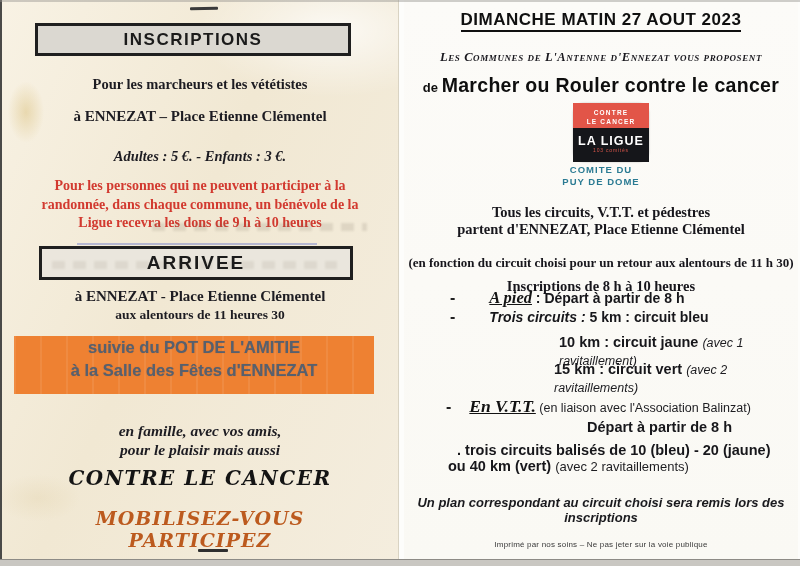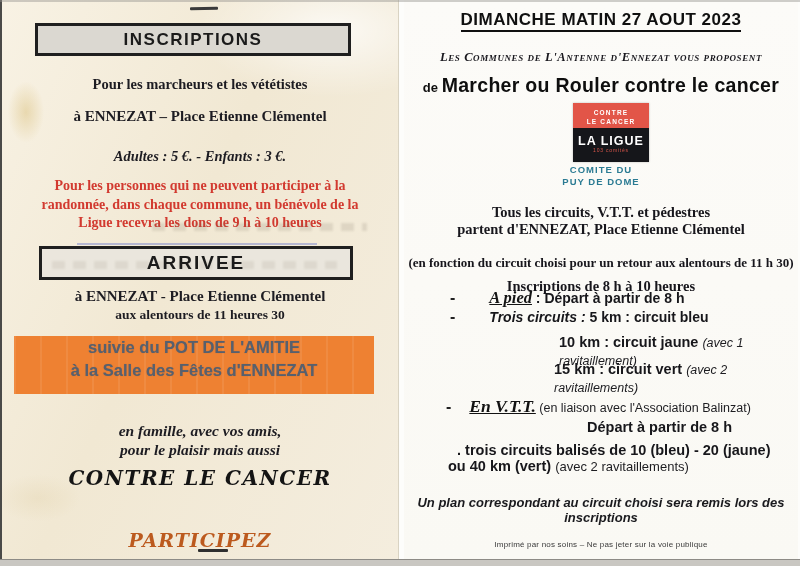--- a/index.html
+++ b/index.html
@@ -68,21 +68,21 @@
   .l-mob1{top:507px;}
   .l-mob2{top:529px;}
 
   
   .r-title{top:10px;font-family:"Liberation Sans",sans-serif;font-weight:bold;font-size:17px;color:#101010;letter-spacing:.5px;}
   .r-title span{border-bottom:2.5px solid #101010;padding-bottom:1px;}
   .r-subtitle{top:50px;font-style:italic;font-weight:bold;font-size:12.5px;font-variant:small-caps;letter-spacing:.6px;color:#19181e;}
   .r-heading{top:74px;font-family:"Liberation Sans",sans-serif;font-weight:bold;color:#0e0e0e;}
   .r-heading .de{font-size:13px;margin-top:24px;}
   .r-heading .main{font-size:19.5px;letter-spacing:.3px;}
-  .logo{position:absolute;left:169px;top:103px;width:76px;height:59px;box-shadow:0 0 2px rgba(0,0,0,.25);}
+  .logo{position:absolute;left:169px;top:103px;width:76px;height:59px;box-shadow:0 0 2px rgba(0,0,0,.25);border-radius:11px;}
   .logo-top{height:25px;background:#e25548;color:#fff;font-family:"Liberation Sans",sans-serif;
     font-weight:bold;font-size:6.5px;letter-spacing:1.2px;text-align:center;line-height:9px;padding-top:5px;box-sizing:border-box;}
   .logo-bottom{height:34px;background:#15161a;color:#fff;font-family:"Liberation Sans",sans-serif;
     text-align:center;padding-top:7px;box-sizing:border-box;}
   .logo-name{font-weight:bold;font-size:12.5px;letter-spacing:1px;line-height:12px;}
   .logo-sub{font-size:5px;color:#d8564a;letter-spacing:.8px;line-height:7px;}
   .r-comite{top:164px;font-family:"Liberation Sans",sans-serif;font-weight:bold;font-size:9.5px;
     color:#2b7b93;letter-spacing:1px;line-height:12px;white-space:pre-line;}
   .r-intro{font-weight:bold;color:#17161c;}
   .r-intro1{top:204px;font-size:14.5px;}
@@ -134,20 +134,21 @@
 
     <div class="banner">
       <div>suivie du POT DE L'AMITIE</div>
       <div>à la Salle des Fêtes d'ENNEZAT</div>
     </div>
 
     <div class="abs serif-b l-famille1">en famille, avec vos amis,</div>
     <div class="abs serif-b l-famille2">pour le plaisir mais aussi</div>
 
     <div class="abs l-contre">CONTRE LE CANCER</div>
+    <div class="abs l-mob l-mob1">MOBILISEZ-VOUS</div>
     <div class="abs l-mob l-mob2">PARTICIPEZ</div>
 
     <div class="dash" style="left:196px;top:549px;width:30px;height:3px;background:#2f2f2f;"></div>
   </div>
 
   <div class="page page-right">
 
     <div class="abs r-title">
       <span>DIMANCHE MATIN 27 AOUT 2023</span>
     </div>

